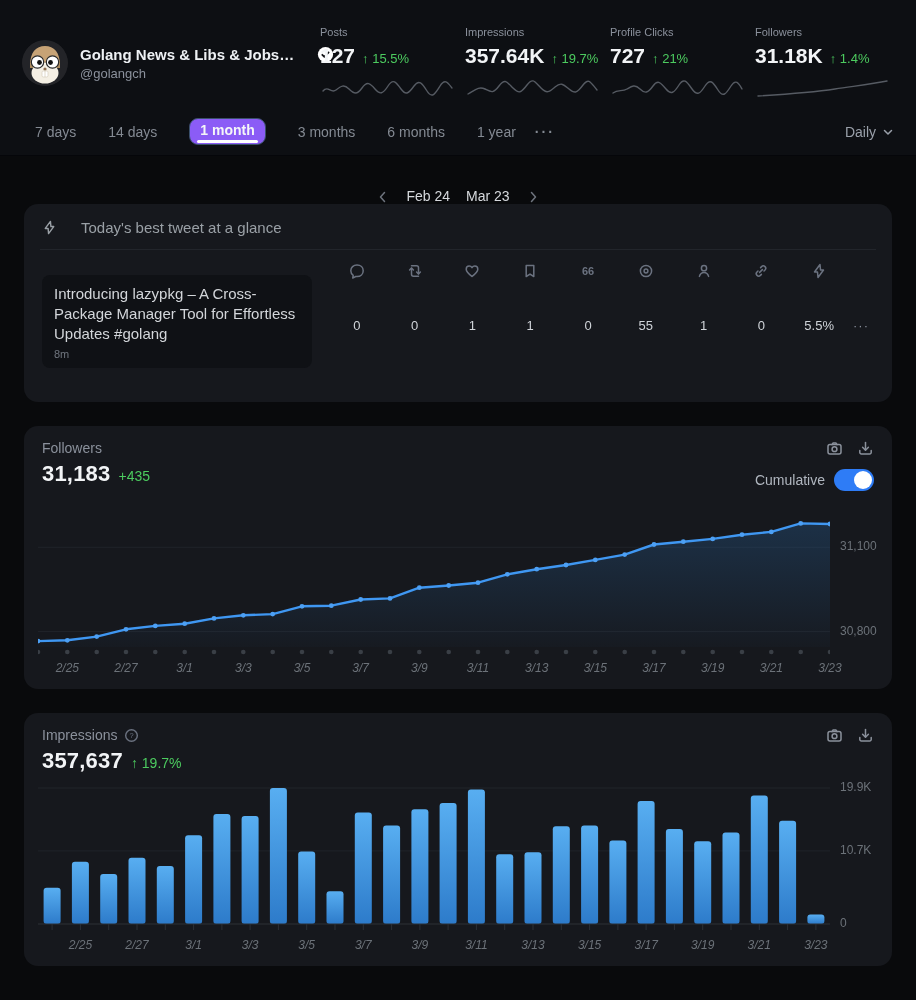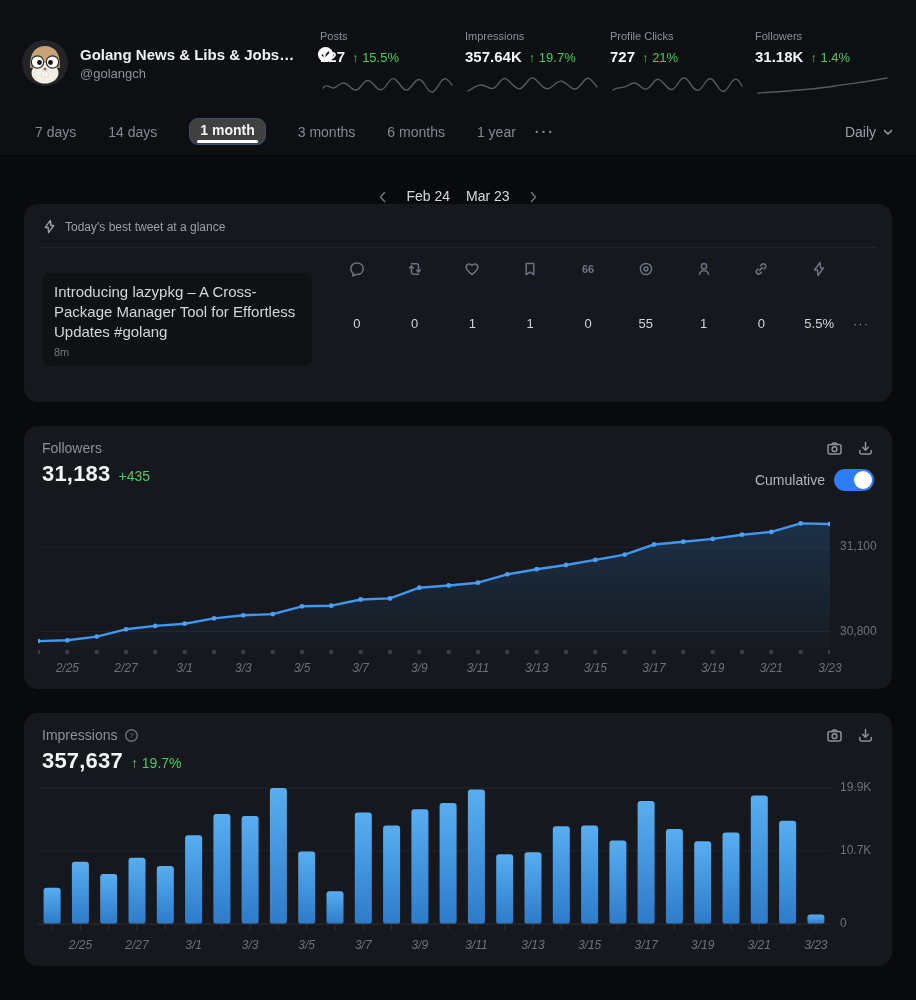--- a/index.html
+++ b/index.html
@@ -12,44 +12,44 @@
   .topbar { background:#0d0f13; border-bottom:1px solid #05060a; }
   .profile-row { display:flex; align-items:center; padding:18px 22px 10px 22px; height:118px; }
   .account { width:298px; display:flex; align-items:center; gap:12px; cursor:pointer; }
   .avatar { width:46px; height:46px; border-radius:50%; overflow:hidden; flex:0 0 auto; background:#1d1e22; }
   .acct-name { display:flex; align-items:center; gap:23px; font-size:15px; font-weight:bold; color:#eef1f4; white-space:nowrap; }
   .acct-handle { font-size:13px; color:#8b919c; margin-top:3px; }
   .stats { flex:1; display:flex; }
   .stat { flex:1; padding-right:10px; }
   .stat-label { font-size:11px; color:#8b919c; }
   .stat-value-row { display:flex; align-items:baseline; gap:7px; margin-top:6px; }
-  .stat-value { font-size:15px; font-weight:bold; color:#f2f4f6; }
+  .stat-value { font-size:21px; font-weight:bold; color:#f2f4f6; }
   .stat-delta { font-size:13px; color:#4ccb5f; }
   .sparkline { margin-top:8px; display:block; }
   .sparkline path { stroke:#565b63; stroke-width:1.4; fill:none; stroke-linecap:round; }
 
   .tabs-row { display:flex; align-items:center; padding:0 22px 10px 22px; gap:19px; font-size:14px; color:#848a93; }
   .tab { cursor:pointer; white-space:nowrap;margin-left:13px; }
   .tab.selected {
-    position:relative; border:1.5px solid #3a506b; background:#404040; border-radius:9px;
+    position:relative; border:1.5px solid #3a506b; background:#8b5cf6; border-radius:9px;
     padding:3px 10px 6px 10px; color:#f4f6f8; font-weight:bold;
   }
   .tab.selected::after { content:""; position:absolute; left:7px; right:7px; bottom:1px; height:3px; background:#fff; border-radius:2px; }
   .tabs-more { cursor:pointer; letter-spacing:2px; color:#848a93; font-weight:bold; }
   .tabs-spacer { flex:1; }
   .granularity { display:flex; align-items:center; gap:6px; color:#9aa0aa; cursor:pointer; }
 
   main { padding:0 24px; }
   .datenav { height:48px; display:flex; align-items:flex-end; justify-content:center; gap:16px; font-size:14px; color:#d6d9dd; }
   .nav-chev { color:#6e747e; cursor:pointer; display:flex; }
   .card { background:#16181d; border-radius:14px; margin-bottom:24px; }
 
   
   .tweet-card { padding:15px 18px 16px 18px; height:198px; }
-  .tc-title-row { display:flex; align-items:center; gap:8px; font-size:12px; color:#9aa0a6; }
+  .tc-title-row { display:flex; align-items:center; gap:24px; font-size:15px; color:#9aa0a6; }
   .tc-divider { border-top:1px solid #22252b; margin:13px -2px 0 -2px; }
   .tc-content { display:flex; margin-top:8px; }
   .tweet-box { width:270px; background:#0f1115; border-radius:8px; padding:9px 12px 8px 12px; margin-top:17px; cursor:pointer; }
   .tweet-text { font-size:15px; line-height:1.32; color:#d3d6da; }
   .tweet-time { font-size:11px; color:#70767f; margin-top:5px; }
   .metrics { flex:1; display:flex; padding-left:16px; }
   .metric { flex:1; display:flex; flex-direction:column; align-items:center; }
   .m-icon { height:18px; margin-top:5px; color:#6b7280; }
   .m-val { margin-top:37px; font-size:13px; color:#d0d4d9; }
   .metric-more { width:26px; display:flex; flex-direction:column; align-items:center; }

